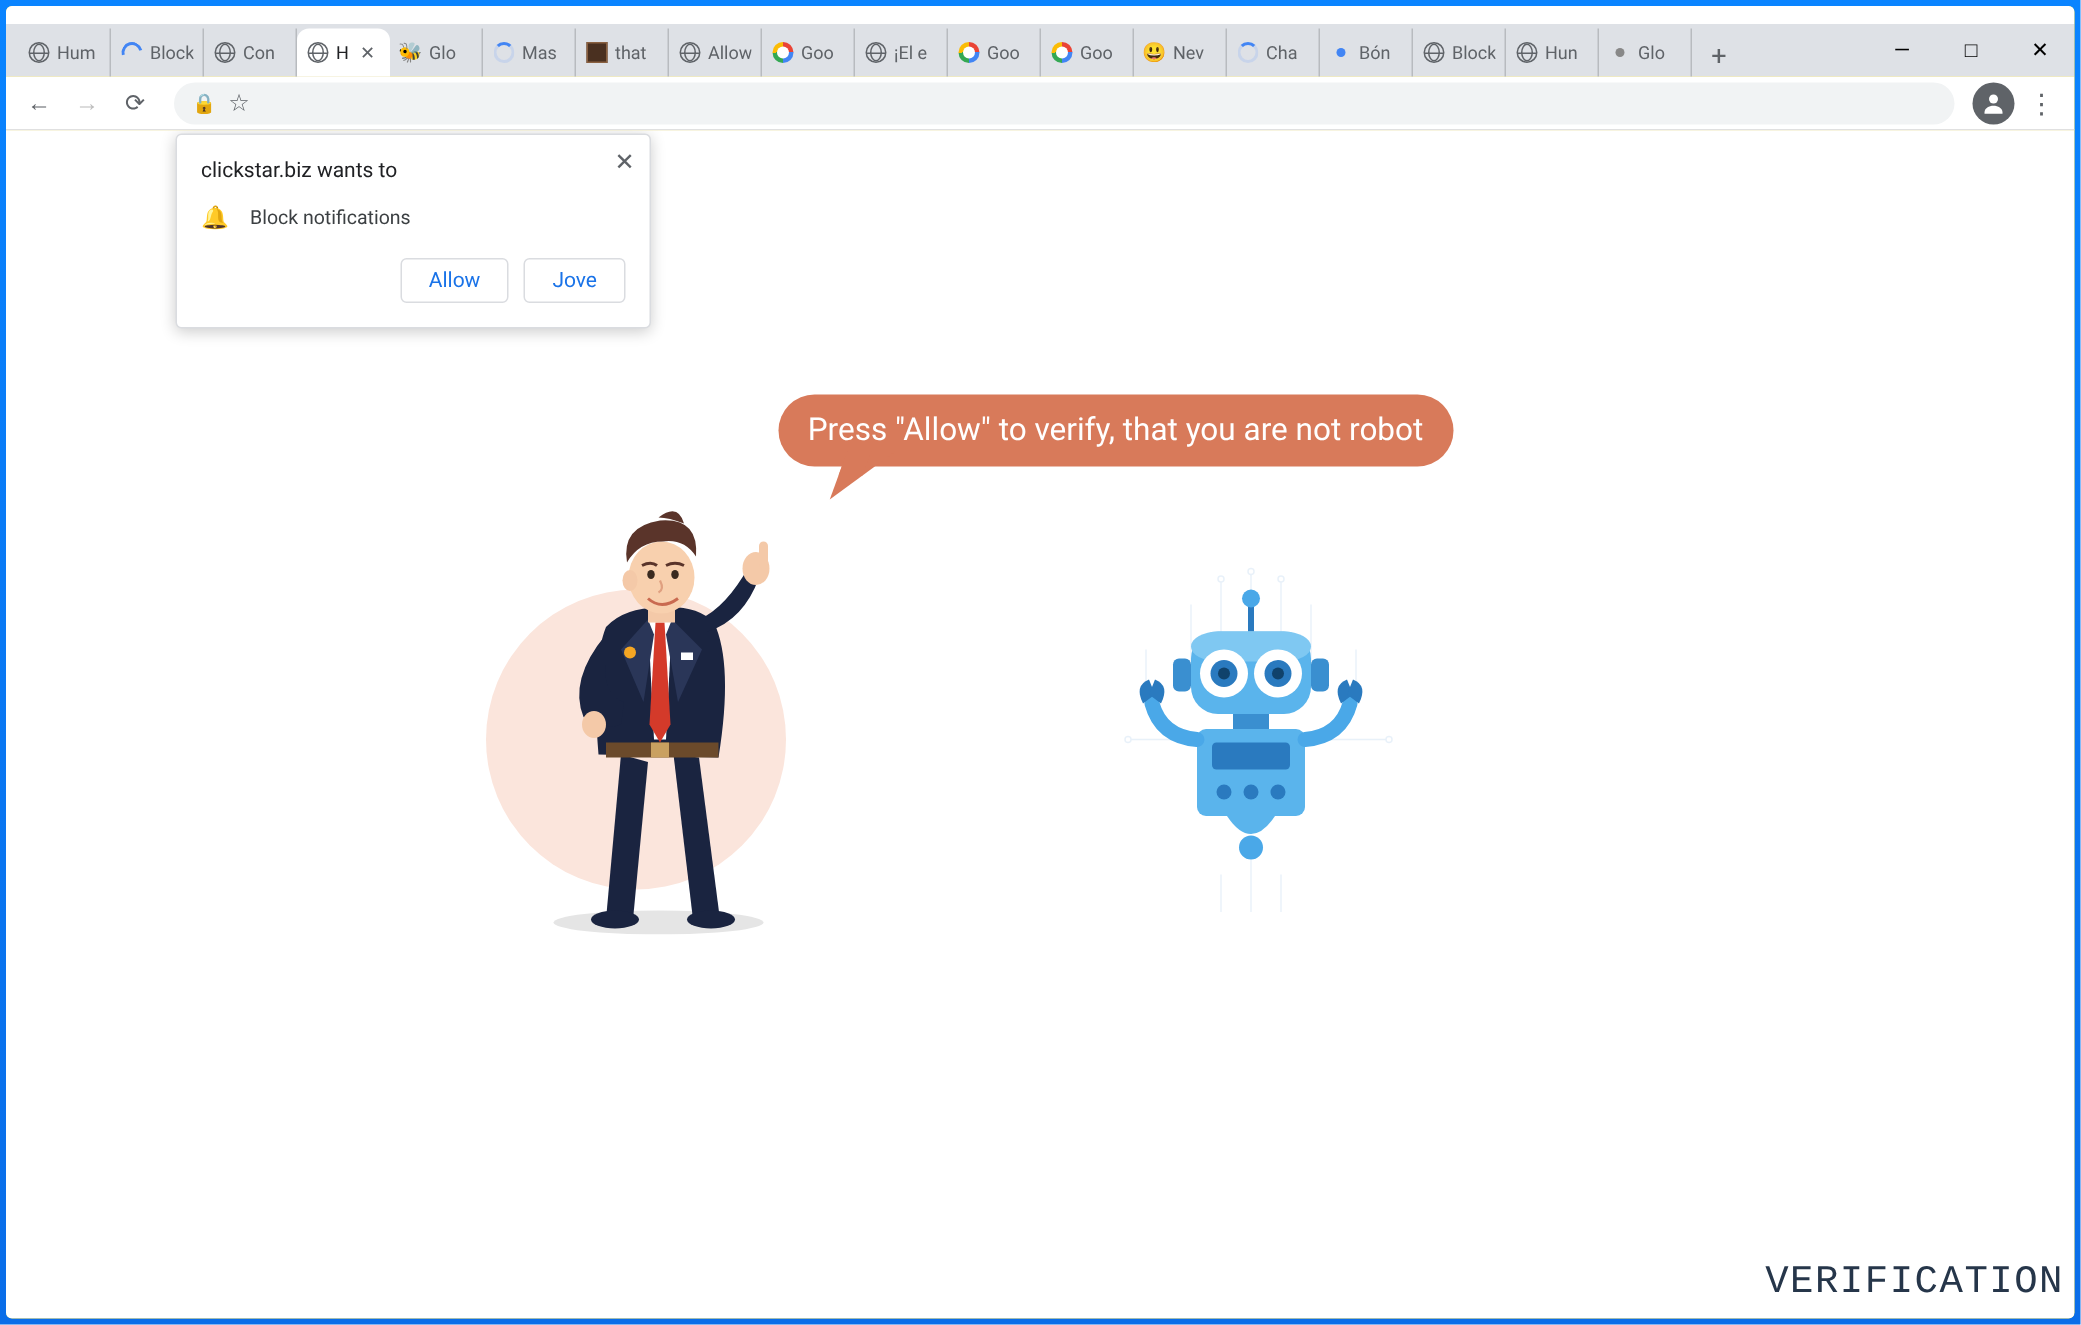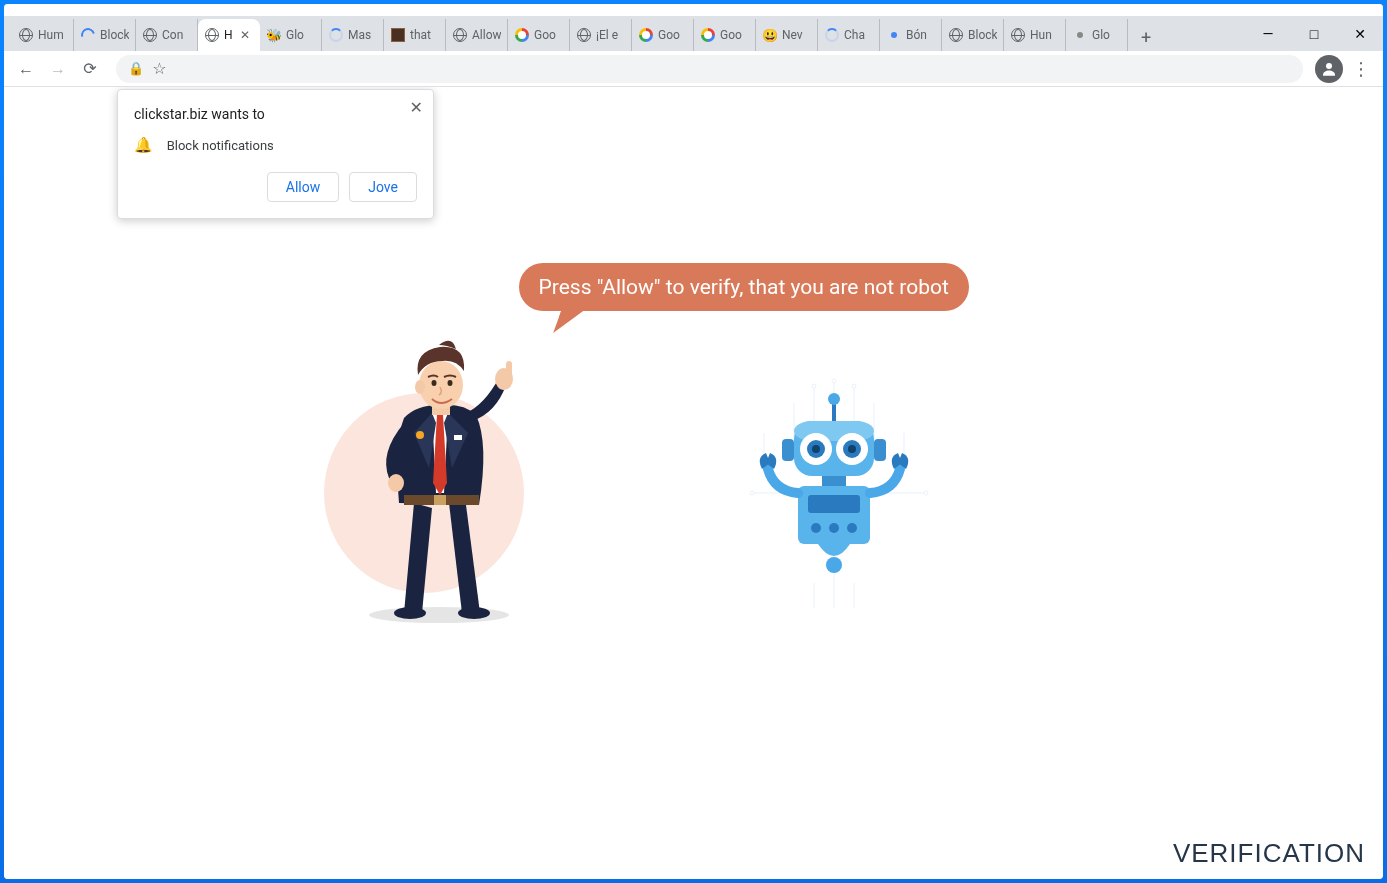--- a/index.html
+++ b/index.html
@@ -34,21 +34,21 @@
 .perm-row .bell{font-size:15px;color:#5f6368}
 .perm-btns{display:flex;justify-content:flex-end;gap:10px}
 .perm-btn{padding:6px 18px;border:1px solid #dadce0;border-radius:4px;background:#fff;color:#1a73e8;font-size:14px;cursor:pointer}
 .scene{position:absolute;left:50%;top:50%;transform:translate(-50%,-55%);width:720px;height:400px}
 .bubble{position:absolute;left:185px;top:0;background:#d87a5a;color:#fff;padding:12px 20px;border-radius:28px;font-size:21px;white-space:nowrap}
 .bubble:after{content:"";position:absolute;left:40px;bottom:-22px;border:16px solid transparent;border-top-color:#d87a5a;border-left-color:#d87a5a;transform:skewX(-20deg)}
 .man-wrap{position:absolute;left:0;top:60px;width:220px;height:300px}
 .bgcircle{position:absolute;left:-10px;top:70px;width:200px;height:200px;border-radius:50%;background:#fbe5dc}
 .robot-wrap{position:absolute;left:390px;top:110px;width:220px;height:240px}
 .circuit{position:absolute;inset:0;opacity:.25}
-.verif{position:absolute;right:18px;bottom:10px;font-family:Liberation Sans, sans-serif;font-size:26px;letter-spacing:1px;color:#26364a}
+.verif{position:absolute;right:7px;bottom:10px;font-family:Liberation Mono, monospace;font-size:26px;letter-spacing:1px;color:#26364a}
 .globe{width:14px;height:14px;border:1.5px solid #5f6368;border-radius:50%;position:relative;display:inline-block}
 .globe:before{content:"";position:absolute;left:50%;top:0;bottom:0;width:6px;border:1.5px solid #5f6368;border-radius:50%;transform:translateX(-50%)}
 .globe:after{content:"";position:absolute;left:0;right:0;top:50%;height:0;border-top:1.5px solid #5f6368}
 .gico{width:14px;height:14px;display:inline-block;background:conic-gradient(#ea4335 0 90deg,#4285f4 90deg 180deg,#34a853 180deg 270deg,#fbbc05 270deg 360deg);border-radius:50%;position:relative}
 .gico:after{content:"";position:absolute;inset:3px;background:#fff;border-radius:50%}
 svg{display:block}
 </style>
 </head>
 <body>
 

